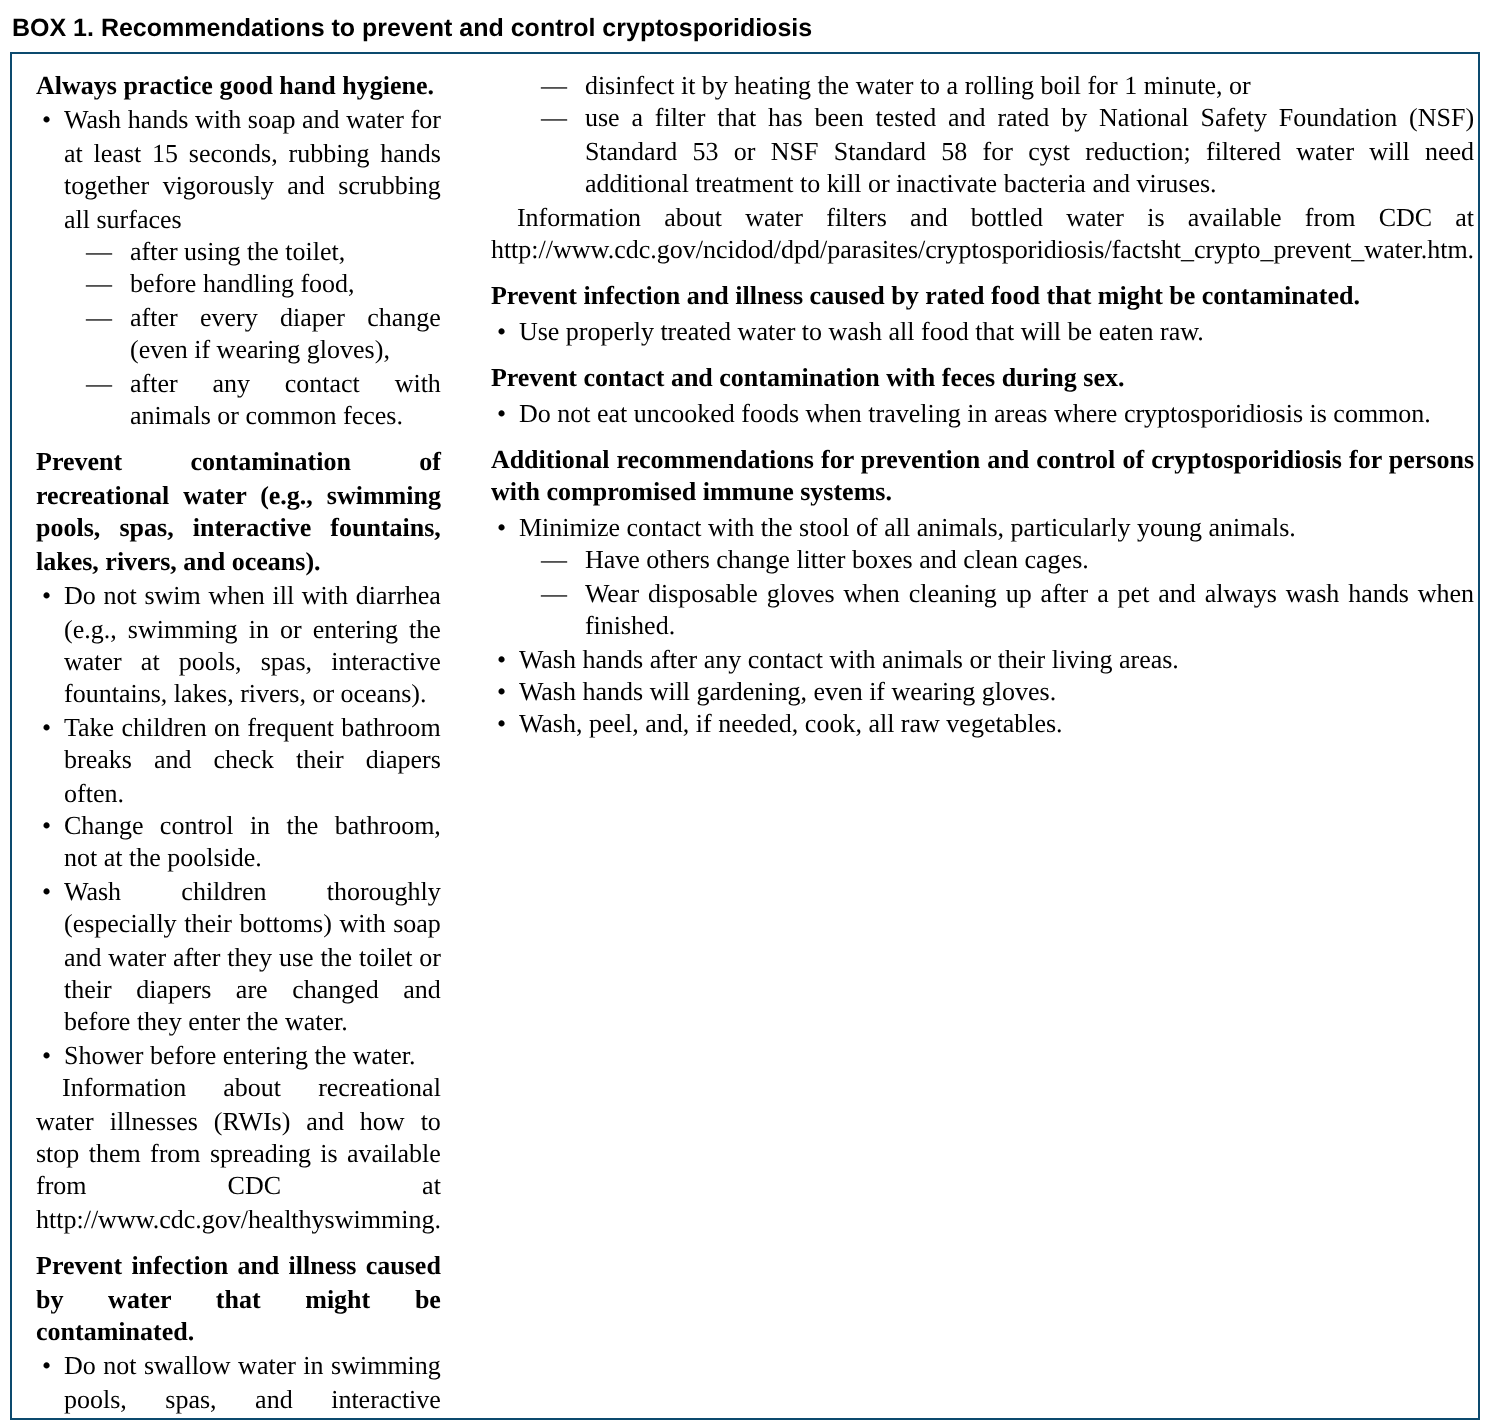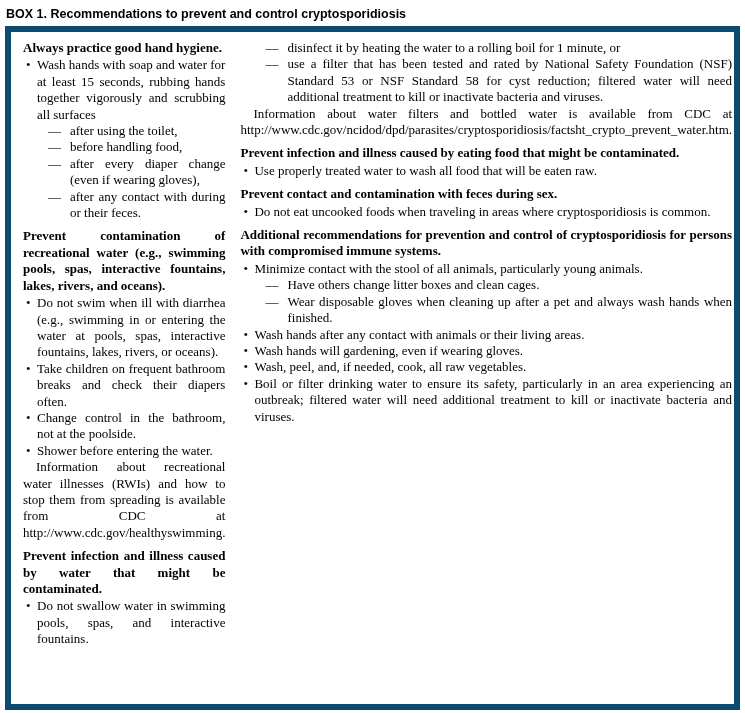--- a/index.html
+++ b/index.html
@@ -15,24 +15,24 @@
     padding: 5px 5px 3px 5px;
     display: flex; flex-direction: column;
   }
   .box-title {
     font-family: "Liberation Sans", sans-serif;
     font-weight: bold;
     font-size: 12.5px;
     padding: 2px 1px 5px 1px;
   }
   .box {
-    border: 6px solid #0c4a6e;
+    border: 1px solid #0c4a6e;
     flex: 1 1 auto;
     display: flex;
-    gap: 15px;
+    gap: 25px;
     padding: 8px 12px 6px 12px;
     overflow: hidden;
   }
   .col {
     flex: 1 1 0;
     font-size: 13px;
     line-height: 16.4px;
   }
   .block { text-align: justify; overflow-wrap: break-word; }
   .heading { font-weight: bold; margin-top: 7px; margin-bottom: 1px; }
@@ -48,41 +48,41 @@
 
 <div class="page">
   <div class="box-title">BOX 1. Recommendations to prevent and control cryptosporidiosis</div>
   <div class="box">
     <div class="col" id="col-0">
         <div class="block heading">Always practice good hand hygiene.</div>
         <div class="block bullet">Wash hands with soap and water for at least 15 seconds, rubbing hands together vigorously and scrubbing all surfaces</div>
         <div class="block dash">after using the toilet,</div>
         <div class="block dash">before handling food,</div>
         <div class="block dash">after every diaper change (even if wearing gloves),</div>
-        <div class="block dash">after any contact with during or their feces.</div>
+        <div class="block dash">after any contact with animals or common feces.</div>
         <div class="block heading">Prevent contamination of recreational water (e.g., swimming pools, spas, interactive fountains, lakes, rivers, and oceans).</div>
         <div class="block bullet">Do not swim when ill with diarrhea (e.g., swimming in or entering the water at pools, spas, interactive fountains, lakes, rivers, or oceans).</div>
         <div class="block bullet">Take children on frequent bathroom breaks and check their diapers often.</div>
         <div class="block bullet">Change control in the bathroom, not at the poolside.</div>
+        <div class="block bullet">Wash children thoroughly (especially their bottoms) with soap and water after they use the toilet or their diapers are changed and before they enter the water.</div>
         <div class="block bullet">Shower before entering the water.</div>
         <div class="block para">Information about recreational water illnesses (RWIs) and how to stop them from spreading is available from CDC at http://www.cdc.gov/healthyswimming.</div>
         <div class="block heading">Prevent infection and illness caused by water that might be contaminated.</div>
         <div class="block bullet">Do not swallow water in swimming pools, spas, and interactive fountains.</div>
       </div>
     <div class="col" id="col-1">
         <div class="block dash">disinfect it by heating the water to a rolling boil for 1 minute, or</div>
         <div class="block dash">use a filter that has been tested and rated by National Safety Foundation (NSF) Standard 53 or NSF Standard 58 for cyst reduction; filtered water will need additional treatment to kill or inactivate bacteria and viruses.</div>
         <div class="block para">Information about water filters and bottled water is available from CDC at http://www.cdc.gov/ncidod/dpd/parasites/cryptosporidiosis/factsht_crypto_prevent_water.htm.</div>
-        <div class="block heading">Prevent infection and illness caused by eating food that might be contaminated.</div>
+        <div class="block heading">Prevent infection and illness caused by rated food that might be contaminated.</div>
         <div class="block bullet">Use properly treated water to wash all food that will be eaten raw.</div>
         <div class="block heading">Prevent contact and contamination with feces during sex.</div>
         <div class="block bullet">Do not eat uncooked foods when traveling in areas where cryptosporidiosis is common.</div>
         <div class="block heading">Additional recommendations for prevention and control of cryptosporidiosis for persons with compromised immune systems.</div>
         <div class="block bullet">Minimize contact with the stool of all animals, particularly young animals.</div>
         <div class="block dash">Have others change litter boxes and clean cages.</div>
         <div class="block dash">Wear disposable gloves when cleaning up after a pet and always wash hands when finished.</div>
         <div class="block bullet">Wash hands after any contact with animals or their living areas.</div>
         <div class="block bullet">Wash hands will gardening, even if wearing gloves.</div>
         <div class="block bullet">Wash, peel, and, if needed, cook, all raw vegetables.</div>
-        <div class="block bullet">Boil or filter drinking water to ensure its safety, particularly in an area experiencing an outbreak; filtered water will need additional treatment to kill or inactivate bacteria and viruses.</div>
       </div>
   </div>
 </div>
 
 </body></html>

